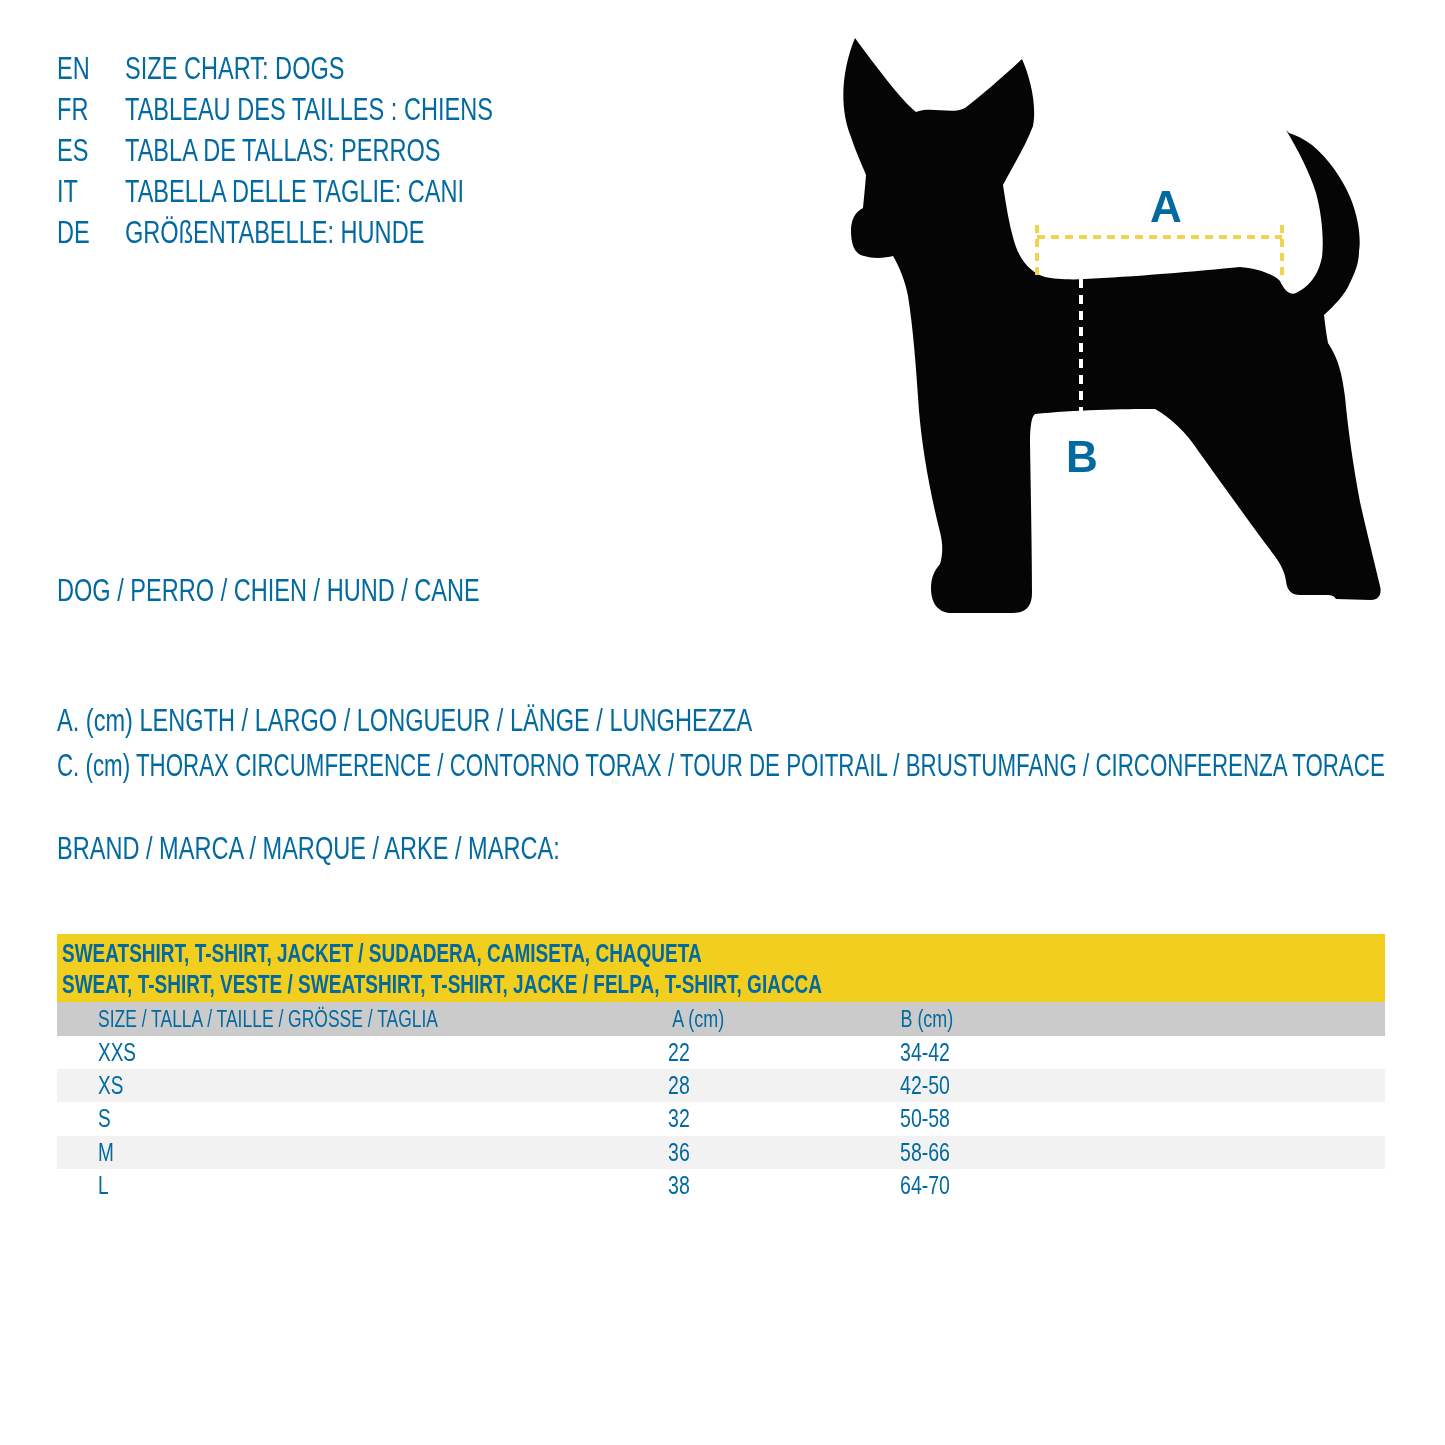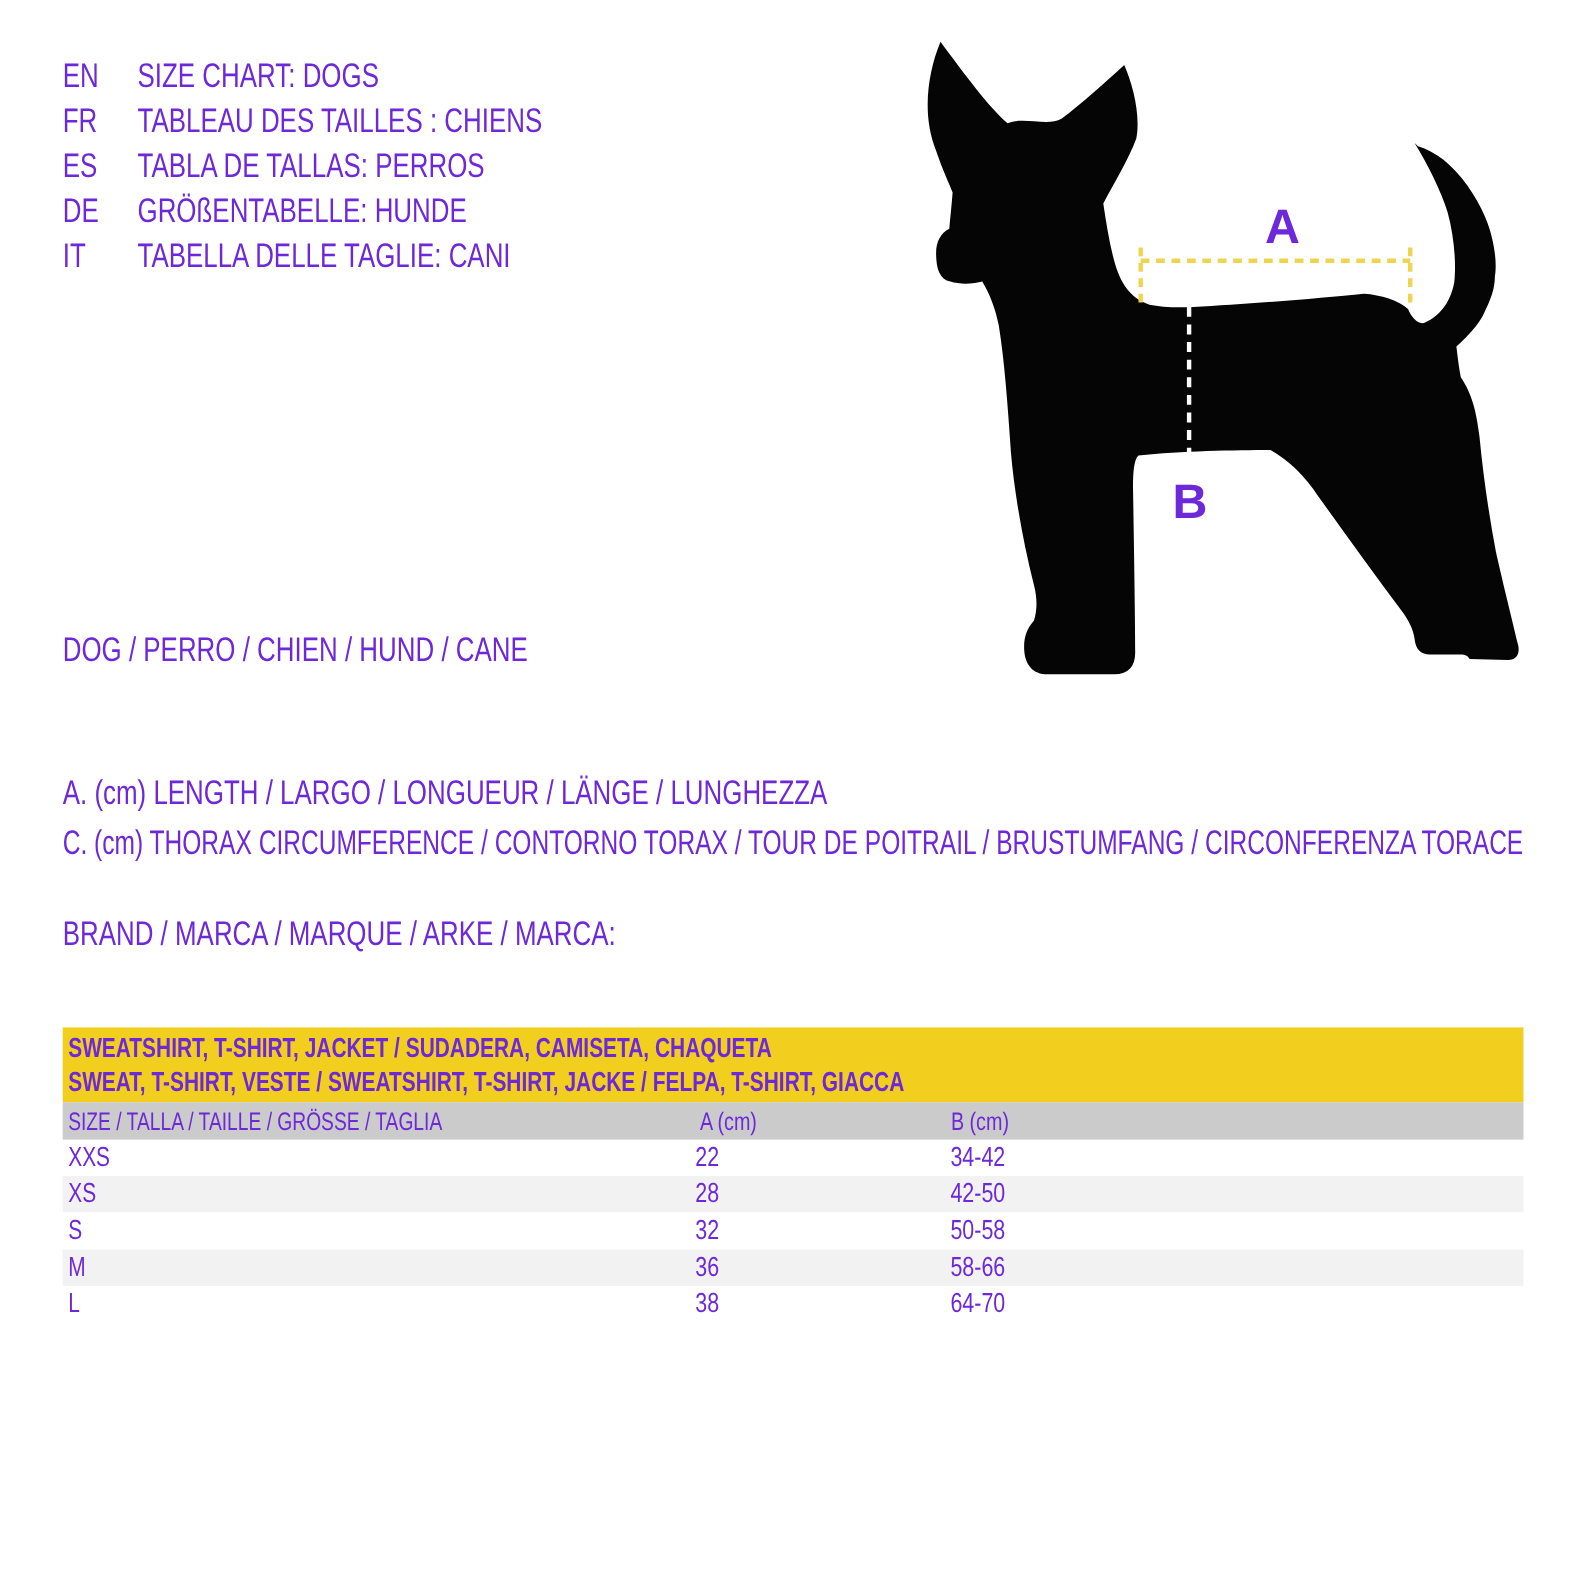--- a/index.html
+++ b/index.html
@@ -1,18 +1,18 @@
 <!DOCTYPE html>
 <html><head>
 <meta charset="utf-8">
 <style>
   html,body { margin:0; padding:0; background:#ffffff; }
   .canvas {
     position:relative; width:1396px; height:1445px; background:#ffffff;
-    font-family:"Liberation Sans", sans-serif; color:#6d28d9; overflow:hidden;
+    font-family:"Liberation Sans", sans-serif; color:#0369a1; overflow:hidden;
   }
   
   .cond  { display:inline-block; transform:scaleX(0.76); transform-origin:0 50%; white-space:nowrap; }
   .condT { display:inline-block; transform:scaleX(0.72); transform-origin:0 50%; white-space:nowrap; }
   .condC { display:inline-block; transform:scaleX(0.78); transform-origin:50% 50%; white-space:nowrap; }
 
   .lang-list { position:absolute; left:57px; top:48px; }
   .lang-row  { display:flex; height:41px; line-height:41px; font-size:31px; }
   .lang-code { width:68px; flex:none; }
 
@@ -23,21 +23,21 @@
   .brand  { top:832px; }
 
   .dog-wrap { position:absolute; left:830px; top:25px; width:580px; height:600px; }
   .marker { position:absolute; font-size:44px; line-height:48px; font-weight:700; }
   .marker-a { left:1150px; top:183px; }
   .marker-b { left:1066px; top:433px; }
 
   .size-table { position:absolute; left:57px; top:934px; width:1328px; }
   .tbl-title { background:#f2cf1e; height:68px; padding:4px 11px 0 5px; box-sizing:border-box; }
   .tbl-title div { font-size:25px; line-height:31px; font-weight:700; }
-  .tbl-grid { display:grid; grid-template-columns:572px 228px 240px auto; }
+  .tbl-grid { display:grid; grid-template-columns:572px 228px 240px auto;padding-left:36px; }
   .tbl-sub  { background:#cbcbcb; height:34px; line-height:34px; font-size:23px; }
   .tbl-row  { height:33.2px; line-height:33.2px; font-size:25px; }
   .tbl-row.alt { background:#f2f2f2; }
   .cell-size { padding-left:5px; }
   .cell-num  { text-align:left; }
 </style>
 </head>
 <body>
 
 <div class="canvas">
@@ -49,26 +49,26 @@
     </div>
     <div class="lang-row">
       <span class="lang-code"><span class="cond">FR</span></span>
       <span class="cond">TABLEAU DES TAILLES : CHIENS</span>
     </div>
     <div class="lang-row">
       <span class="lang-code"><span class="cond">ES</span></span>
       <span class="cond">TABLA DE TALLAS: PERROS</span>
     </div>
     <div class="lang-row">
+      <span class="lang-code"><span class="cond">IT</span></span>
+      <span class="cond">TABELLA DELLE TAGLIE: CANI</span>
+    </div>
+    <div class="lang-row">
       <span class="lang-code"><span class="cond">DE</span></span>
       <span class="cond">GRÖßENTABELLE: HUNDE</span>
-    </div>
-    <div class="lang-row">
-      <span class="lang-code"><span class="cond">IT</span></span>
-      <span class="cond">TABELLA DELLE TAGLIE: CANI</span>
     </div>
   </div>
 
   <div class="dog-wrap">
     <svg width="580" height="600" viewBox="0 0 580 600">
       <path fill="#050505" d="
         M25,13
         C13,42 8,80 21,112
         C27,130 33,142 36,150
         C35,163 34,172 33,183

